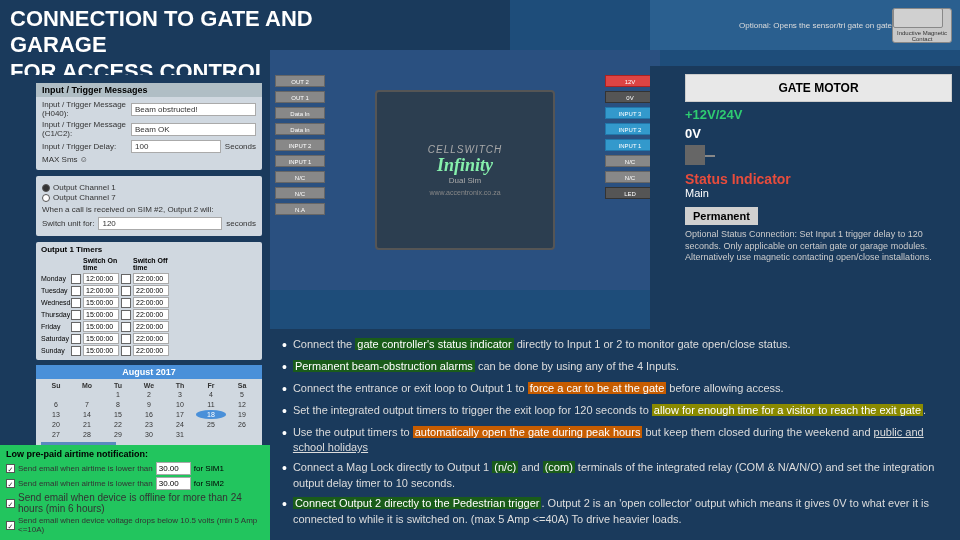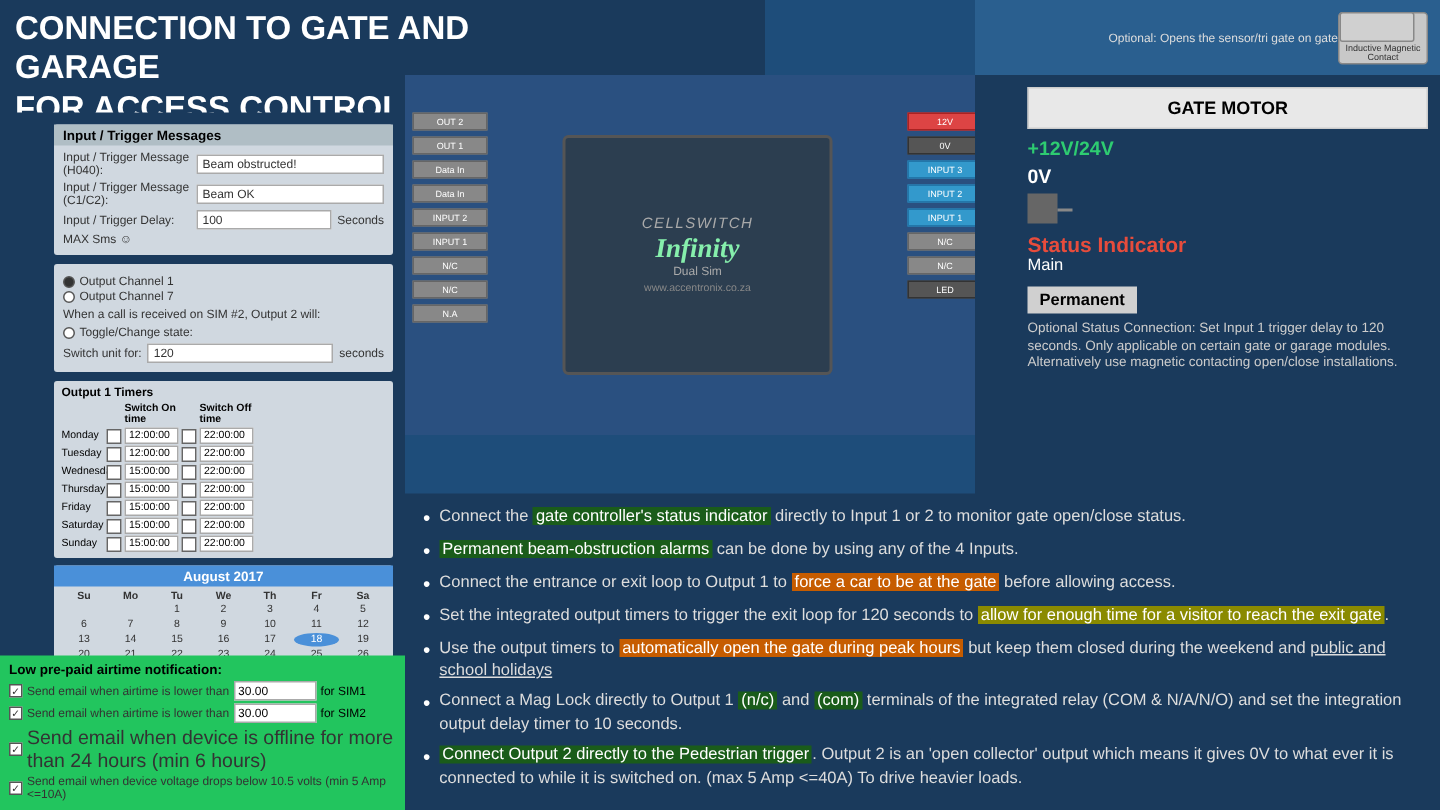--- a/index.html
+++ b/index.html
@@ -332,21 +332,21 @@
       color: #333;
       display: block;
       line-height: 9px;
       text-align: center;
     }
 
     .airtime-input {
       background: #fff;
       border: 1px solid #aaa;
       font-size: 8px;
-      width: 55px;
+      width: 35px;
       padding: 1px 2px;
     }
 
     
     .bullets-panel {
       position: absolute;
       left: 270px;
       bottom: 0;
       width: 690px;
       background: #1a3a5c;
@@ -475,24 +475,20 @@
         <div class="radio-item">
           <div class="radio-circle selected"></div>
           <span style="font-size:8px; color:#333;">Output Channel 1</span>
         </div>
         <div class="radio-item">
           <div class="radio-circle"></div>
           <span style="font-size:8px; color:#333;">Output Channel 7</span>
         </div>
       </div>
       <div style="font-size:8px; color:#333; margin: 3px 0;">When a call is received on SIM #2, Output 2 will:</div>
-      <div class="radio-item">
-        <div class="radio-circle"></div>
-        <span style="font-size:8px; color:#333;">Toggle/Change state:</span>
-      </div>
       <div class="form-row" style="margin-top:3px;">
         <span style="font-size:8px; color:#333;">Switch unit for:</span>
         <span class="form-value" style="width:30px;">120</span>
         <span style="font-size:8px; color:#333;">seconds</span>
       </div>
     </div>
 
     <div class="schedule-panel">
       <div style="font-weight:bold; font-size:8px; margin-bottom:3px;">Output 1 Timers</div>
       <div class="schedule-header">
@@ -613,21 +609,21 @@
       <span style="font-size:8px;">for SIM1</span>
     </div>
     <div class="airtime-row">
       <div class="checkbox-sq checked"></div>
       <span style="font-size:8px; color:#333;">Send email when airtime is lower than</span>
       <input class="airtime-input" value="30.00" style="">
       <span style="font-size:8px;">for SIM2</span>
     </div>
     <div class="airtime-row">
       <div class="checkbox-sq checked"></div>
-      <span style="font-size:13px; color:#333;">Send email when device is offline for more than 24 hours (min 6 hours)</span>
+      <span style="font-size:10px; color:#333;">Send email when device is offline for more than 24 hours (min 6 hours)</span>
     </div>
     <div class="airtime-row">
       <div class="checkbox-sq checked"></div>
       <span style="font-size:8px; color:#333;">Send email when device voltage drops below 10.5 volts (min 5 Amp &lt;=10A)</span>
     </div>
   </div>
 
   <div class="sensor-area">
     <div style="font-size:8px; color:#ddd; text-align:right;">Optional: Opens the sensor/tri gate on gate</div>
     <div class="sensor-img">
@@ -664,21 +660,21 @@
       <div style="background:#555; height:12px; width:50px; border:1px solid #333; font-size:6px; color:#fff; text-align:center; line-height:12px;">0V</div>
       <div style="background:#39c; height:12px; width:50px; border:1px solid #27a; font-size:6px; color:#fff; text-align:center; line-height:12px;">INPUT 3</div>
       <div style="background:#39c; height:12px; width:50px; border:1px solid #27a; font-size:6px; color:#fff; text-align:center; line-height:12px;">INPUT 2</div>
       <div style="background:#39c; height:12px; width:50px; border:1px solid #27a; font-size:6px; color:#fff; text-align:center; line-height:12px;">INPUT 1</div>
       <div style="background:#888; height:12px; width:50px; border:1px solid #666; font-size:6px; color:#fff; text-align:center; line-height:12px;">N/C</div>
       <div style="background:#888; height:12px; width:50px; border:1px solid #666; font-size:6px; color:#fff; text-align:center; line-height:12px;">N/C</div>
       <div style="background:#555; height:12px; width:50px; border:1px solid #333; font-size:6px; color:#fff; text-align:center; line-height:12px;">LED</div>
     </div>
   </div>
 
-  <div class="right-panel" style="top:50px;padding-left:35px;">
+  <div class="right-panel" style="top:66px;padding-left:35px;">
     <div class="gate-motor-box">GATE MOTOR</div>
     <div class="voltage-info">+12V/24V</div>
     <div class="voltage-zero">0V</div>
     <div style="width:20px; height:20px; background:#666; margin:4px 0; position:relative;">
       <div style="position:absolute; right:-10px; top:50%; width:10px; height:2px; background:#888;"></div>
     </div>
     <div class="status-label">Status Indicator</div>
     <div class="status-value">Main</div>
     <div style="margin-top:8px; padding:3px 8px; background:#d0d0d0; color:#000; font-size:11px; font-weight:bold; text-align:center; display:inline-block;">Permanent</div>
     <div class="optional-text">Optional Status Connection:

